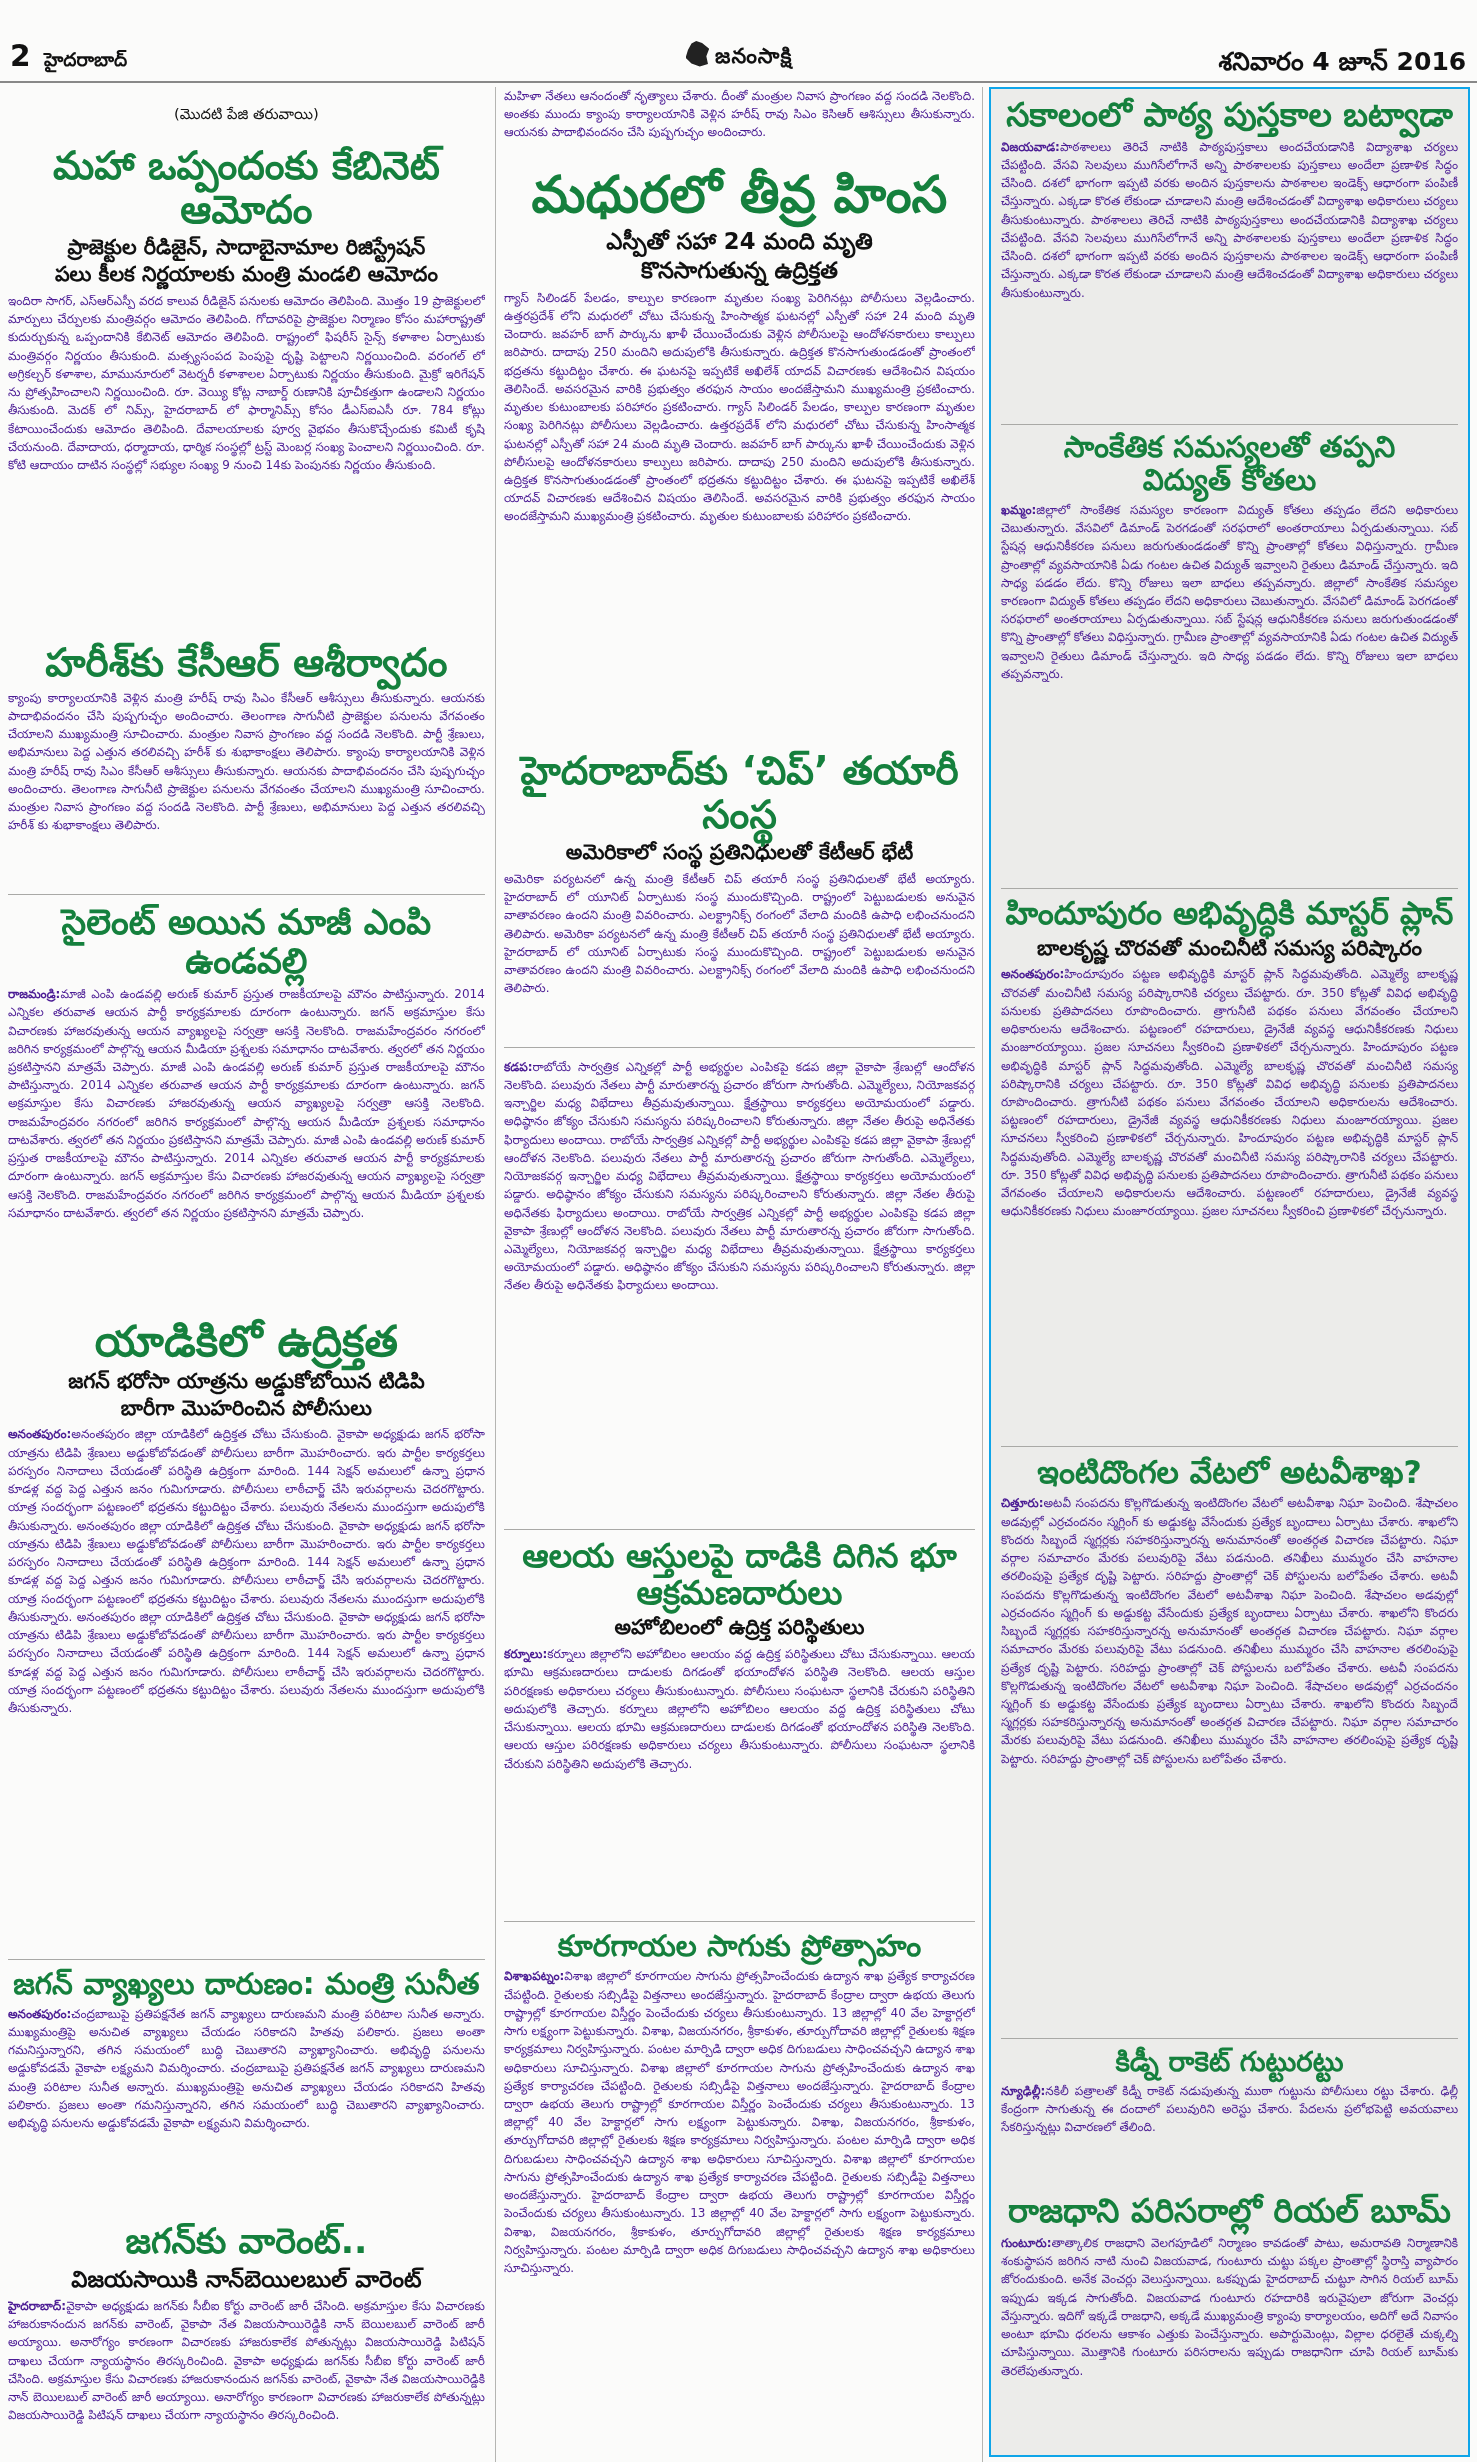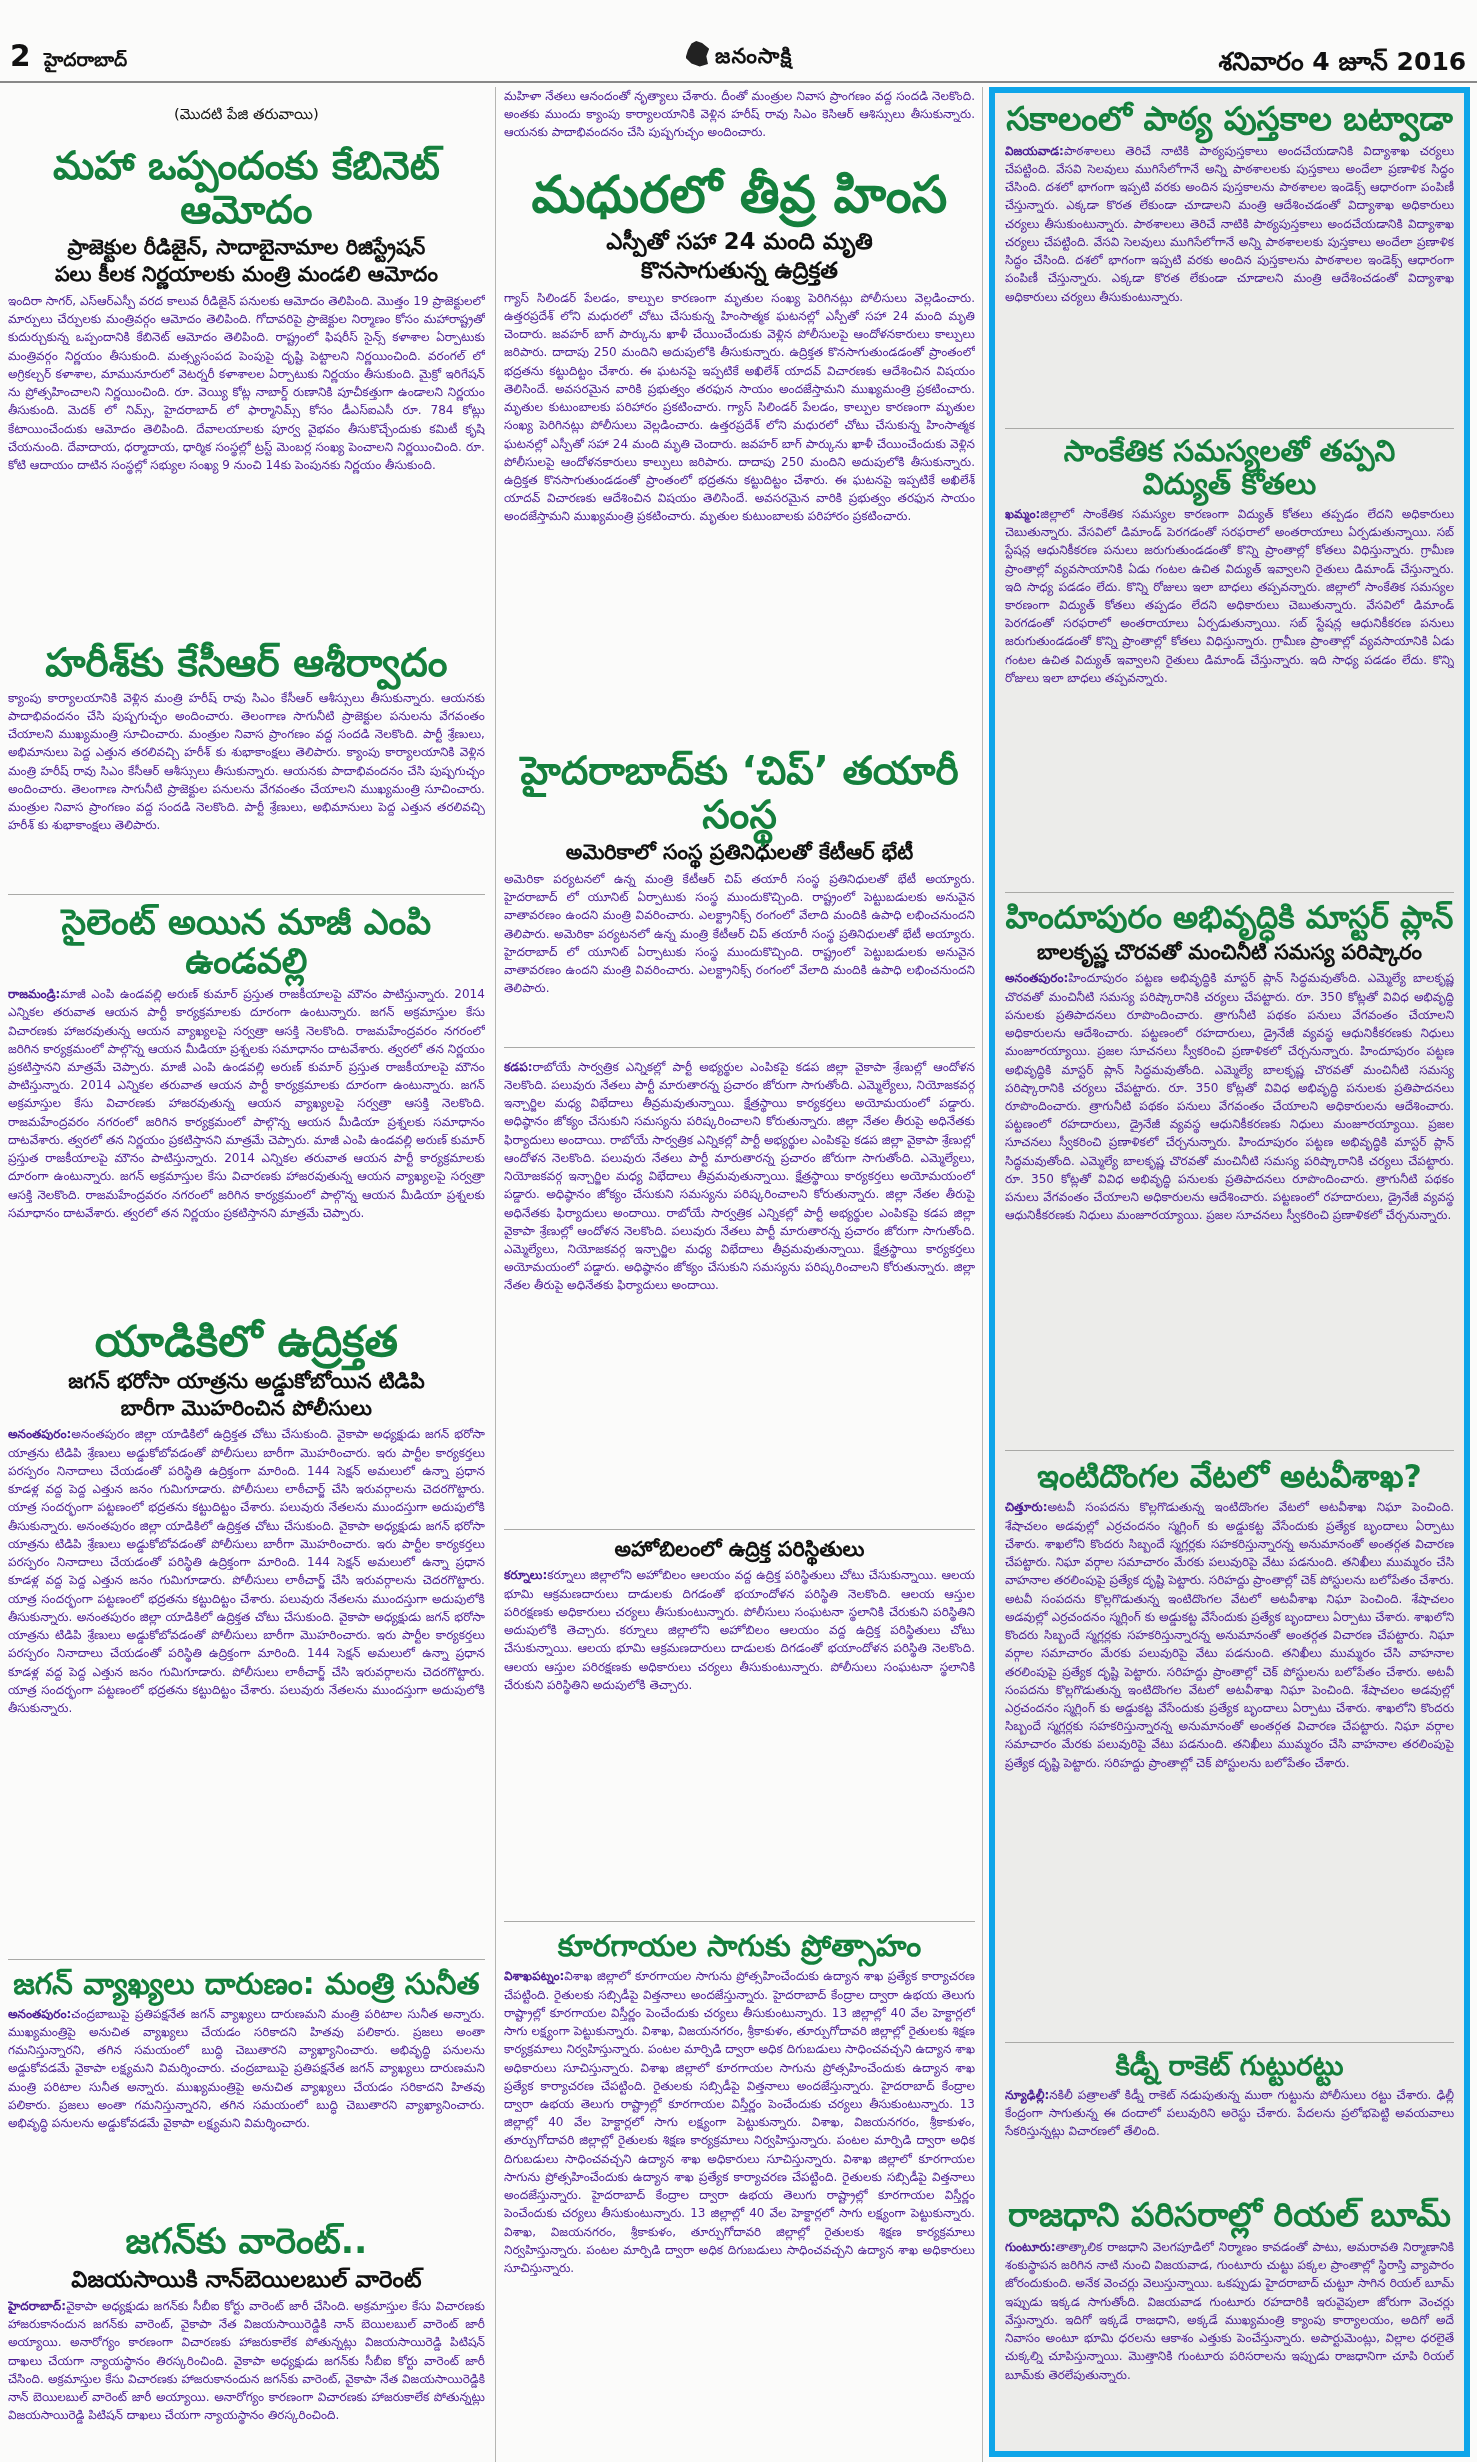--- a/index.html
+++ b/index.html
@@ -11,21 +11,21 @@
   #hdr .edition{position:absolute;left:44px;top:9.9px;font-size:18.7px;font-weight:bold;}
   #hdr .mast{position:absolute;left:0;right:0;top:2px;text-align:center;font-size:21px;font-weight:bold;letter-spacing:1px;}
   .mapicon{display:inline-block;width:23.6px;height:25.6px;background:#222;vertical-align:-3.9px;margin-right:5.9px;
            clip-path:polygon(45% 0,70% 8%,100% 30%,88% 60%,95% 90%,60% 100%,25% 88%,0 65%,10% 35%,25% 10%);}
   #hdr .date{position:absolute;right:11.8px;top:7.9px;font-size:25px;font-weight:bold;}
   #hdrline{position:absolute;top:81px;left:0;width:1478px;border-top:2px solid #888;}
   
   .col{position:absolute;top:87px;height:2376px;overflow:hidden;}
   #c1{left:7.9px;width:477px;}
   #c2{left:504px;width:471px;}
-  #c3{left:989px;width:481px;background:#ececea;border:6px solid #0ea5e9;padding:5.9px 9.9px;box-sizing:border-box;height:2370px;}
+  #c3{left:989px;width:481px;background:#ececea;border:2px solid #0ea5e9;padding:5.9px 9.9px;box-sizing:border-box;height:2370px;}
   .vline{position:absolute;top:87px;width:0;border-left:1px solid #b5b5b2;height:2376px;}
   #v1{left:495px;} #v2{left:982px;}
   
   .art{overflow:hidden;position:relative;}
   .rule-top{border-top:1px solid #a9a9a6;margin-top:3.9px;padding-top:5.9px;}
   .kicker{text-align:center;font-size:14.8px;margin:18px 0;}
   .hl{font-weight:bold;text-align:center;line-height:1.12;color:#15803d;margin:2px 0 3.9px 0;}
   .sub{font-weight:bold;text-align:center;line-height:1.25;margin:1px 0;}
   .body{font-size:12px;line-height:1.52;text-align:justify;color:#4c1d95;margin-top:3.9px;}
   .dl{font-weight:bold;}
@@ -104,20 +104,21 @@
       <div class="hl h40">హైదరాబాద్‌కు ‘చిప్’ తయారీ సంస్థ</div>
       <div class="sub s22">అమెరికాలో సంస్థ ప్రతినిధులతో కేటీఆర్ భేటీ</div>
       <p class="body">అమెరికా పర్యటనలో ఉన్న మంత్రి కేటీఆర్ చిప్ తయారీ సంస్థ ప్రతినిధులతో భేటీ అయ్యారు. హైదరాబాద్ లో యూనిట్ ఏర్పాటుకు సంస్థ ముందుకొచ్చింది. రాష్ట్రంలో పెట్టుబడులకు అనువైన వాతావరణం ఉందని మంత్రి వివరించారు. ఎలక్ట్రానిక్స్ రంగంలో వేలాది మందికి ఉపాధి లభించనుందని తెలిపారు. అమెరికా పర్యటనలో ఉన్న మంత్రి కేటీఆర్ చిప్ తయారీ సంస్థ ప్రతినిధులతో భేటీ అయ్యారు. హైదరాబాద్ లో యూనిట్ ఏర్పాటుకు సంస్థ ముందుకొచ్చింది. రాష్ట్రంలో పెట్టుబడులకు అనువైన వాతావరణం ఉందని మంత్రి వివరించారు. ఎలక్ట్రానిక్స్ రంగంలో వేలాది మందికి ఉపాధి లభించనుందని తెలిపారు.</p>
     </div>
 
     <div class="art rule-top" style="height:471px">
       <p class="body"><span class="dl">కడప:</span><span>రాబోయే సార్వత్రిక ఎన్నికల్లో పార్టీ అభ్యర్థుల ఎంపికపై కడప జిల్లా వైకాపా శ్రేణుల్లో ఆందోళన నెలకొంది. పలువురు నేతలు పార్టీ మారుతారన్న ప్రచారం జోరుగా సాగుతోంది. ఎమ్మెల్యేలు, నియోజకవర్గ ఇన్చార్జిల మధ్య విభేదాలు తీవ్రమవుతున్నాయి. క్షేత్రస్థాయి కార్యకర్తలు అయోమయంలో పడ్డారు. అధిష్ఠానం జోక్యం చేసుకుని సమస్యను పరిష్కరించాలని కోరుతున్నారు. జిల్లా నేతల తీరుపై అధినేతకు ఫిర్యాదులు అందాయి. రాబోయే సార్వత్రిక ఎన్నికల్లో పార్టీ అభ్యర్థుల ఎంపికపై కడప జిల్లా వైకాపా శ్రేణుల్లో ఆందోళన నెలకొంది. పలువురు నేతలు పార్టీ మారుతారన్న ప్రచారం జోరుగా సాగుతోంది. ఎమ్మెల్యేలు, నియోజకవర్గ ఇన్చార్జిల మధ్య విభేదాలు తీవ్రమవుతున్నాయి. క్షేత్రస్థాయి కార్యకర్తలు అయోమయంలో పడ్డారు. అధిష్ఠానం జోక్యం చేసుకుని సమస్యను పరిష్కరించాలని కోరుతున్నారు. జిల్లా నేతల తీరుపై అధినేతకు ఫిర్యాదులు అందాయి. రాబోయే సార్వత్రిక ఎన్నికల్లో పార్టీ అభ్యర్థుల ఎంపికపై కడప జిల్లా వైకాపా శ్రేణుల్లో ఆందోళన నెలకొంది. పలువురు నేతలు పార్టీ మారుతారన్న ప్రచారం జోరుగా సాగుతోంది. ఎమ్మెల్యేలు, నియోజకవర్గ ఇన్చార్జిల మధ్య విభేదాలు తీవ్రమవుతున్నాయి. క్షేత్రస్థాయి కార్యకర్తలు అయోమయంలో పడ్డారు. అధిష్ఠానం జోక్యం చేసుకుని సమస్యను పరిష్కరించాలని కోరుతున్నారు. జిల్లా నేతల తీరుపై అధినేతకు ఫిర్యాదులు అందాయి.</span></p>
     </div>
 
     <div class="art rule-top" style="height:382px">
+      <div class="hl h34">ఆలయ ఆస్తులపై దాడికి దిగిన భూ ఆక్రమణదారులు</div>
       <div class="sub s22">అహోబిలంలో ఉద్రిక్త పరిస్థితులు</div>
       <p class="body"><span class="dl">కర్నూలు:</span><span>కర్నూలు జిల్లాలోని అహోబిలం ఆలయం వద్ద ఉద్రిక్త పరిస్థితులు చోటు చేసుకున్నాయి. ఆలయ భూమి ఆక్రమణదారులు దాడులకు దిగడంతో భయాందోళన పరిస్థితి నెలకొంది. ఆలయ ఆస్తుల పరిరక్షణకు అధికారులు చర్యలు తీసుకుంటున్నారు. పోలీసులు సంఘటనా స్థలానికి చేరుకుని పరిస్థితిని అదుపులోకి తెచ్చారు. కర్నూలు జిల్లాలోని అహోబిలం ఆలయం వద్ద ఉద్రిక్త పరిస్థితులు చోటు చేసుకున్నాయి. ఆలయ భూమి ఆక్రమణదారులు దాడులకు దిగడంతో భయాందోళన పరిస్థితి నెలకొంది. ఆలయ ఆస్తుల పరిరక్షణకు అధికారులు చర్యలు తీసుకుంటున్నారు. పోలీసులు సంఘటనా స్థలానికి చేరుకుని పరిస్థితిని అదుపులోకి తెచ్చారు.</span></p>
     </div>
 
     <div class="art rule-top" style="height:532px">
       <div class="hl h30">కూరగాయల సాగుకు ప్రోత్సాహం</div>
       <p class="body"><span class="dl">విశాఖపట్నం:</span><span>విశాఖ జిల్లాలో కూరగాయల సాగును ప్రోత్సహించేందుకు ఉద్యాన శాఖ ప్రత్యేక కార్యాచరణ చేపట్టింది. రైతులకు సబ్సిడీపై విత్తనాలు అందజేస్తున్నారు. హైదరాబాద్ కేంద్రాల ద్వారా ఉభయ తెలుగు రాష్ట్రాల్లో కూరగాయల విస్తీర్ణం పెంచేందుకు చర్యలు తీసుకుంటున్నారు. 13 జిల్లాల్లో 40 వేల హెక్టార్లలో సాగు లక్ష్యంగా పెట్టుకున్నారు. విశాఖ, విజయనగరం, శ్రీకాకుళం, తూర్పుగోదావరి జిల్లాల్లో రైతులకు శిక్షణ కార్యక్రమాలు నిర్వహిస్తున్నారు. పంటల మార్పిడి ద్వారా అధిక దిగుబడులు సాధించవచ్చని ఉద్యాన శాఖ అధికారులు సూచిస్తున్నారు. విశాఖ జిల్లాలో కూరగాయల సాగును ప్రోత్సహించేందుకు ఉద్యాన శాఖ ప్రత్యేక కార్యాచరణ చేపట్టింది. రైతులకు సబ్సిడీపై విత్తనాలు అందజేస్తున్నారు. హైదరాబాద్ కేంద్రాల ద్వారా ఉభయ తెలుగు రాష్ట్రాల్లో కూరగాయల విస్తీర్ణం పెంచేందుకు చర్యలు తీసుకుంటున్నారు. 13 జిల్లాల్లో 40 వేల హెక్టార్లలో సాగు లక్ష్యంగా పెట్టుకున్నారు. విశాఖ, విజయనగరం, శ్రీకాకుళం, తూర్పుగోదావరి జిల్లాల్లో రైతులకు శిక్షణ కార్యక్రమాలు నిర్వహిస్తున్నారు. పంటల మార్పిడి ద్వారా అధిక దిగుబడులు సాధించవచ్చని ఉద్యాన శాఖ అధికారులు సూచిస్తున్నారు. విశాఖ జిల్లాలో కూరగాయల సాగును ప్రోత్సహించేందుకు ఉద్యాన శాఖ ప్రత్యేక కార్యాచరణ చేపట్టింది. రైతులకు సబ్సిడీపై విత్తనాలు అందజేస్తున్నారు. హైదరాబాద్ కేంద్రాల ద్వారా ఉభయ తెలుగు రాష్ట్రాల్లో కూరగాయల విస్తీర్ణం పెంచేందుకు చర్యలు తీసుకుంటున్నారు. 13 జిల్లాల్లో 40 వేల హెక్టార్లలో సాగు లక్ష్యంగా పెట్టుకున్నారు. విశాఖ, విజయనగరం, శ్రీకాకుళం, తూర్పుగోదావరి జిల్లాల్లో రైతులకు శిక్షణ కార్యక్రమాలు నిర్వహిస్తున్నారు. పంటల మార్పిడి ద్వారా అధిక దిగుబడులు సాధించవచ్చని ఉద్యాన శాఖ అధికారులు సూచిస్తున్నారు.</span></p>
     </div>
   </div>
 

